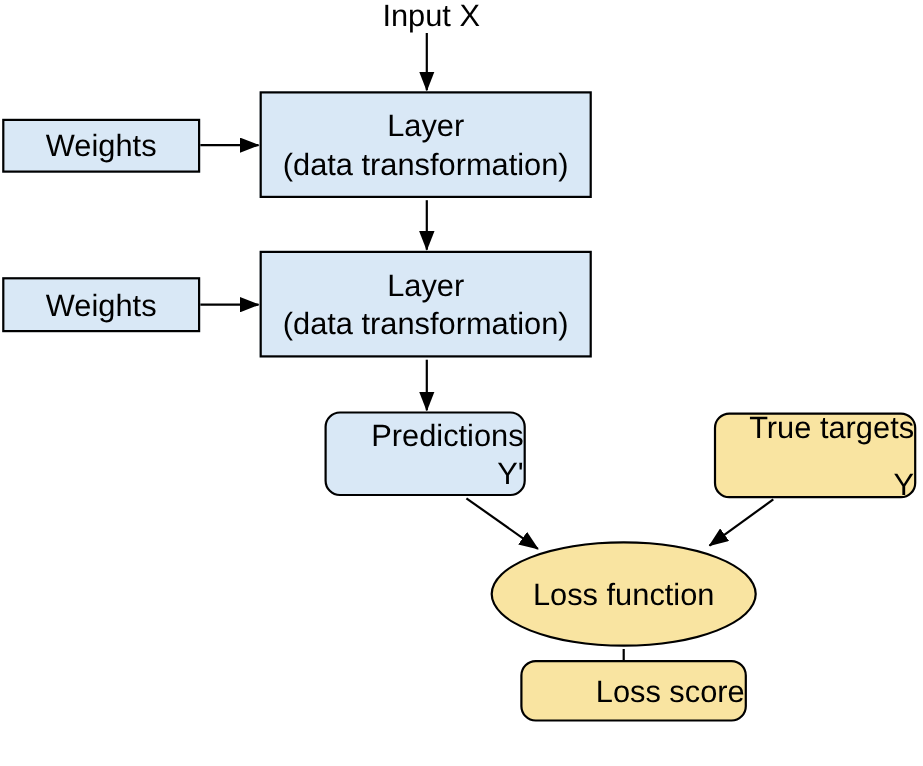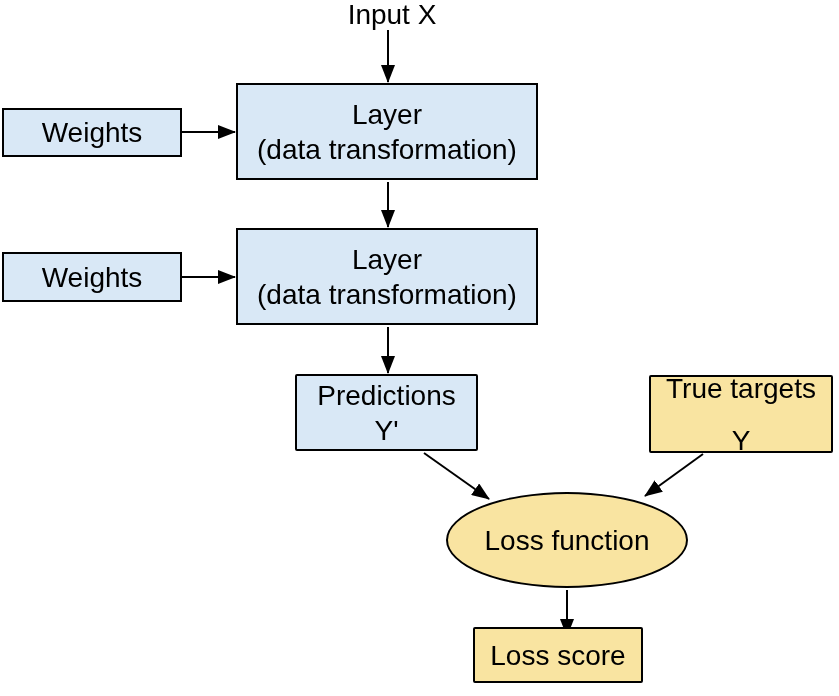--- a/index.html
+++ b/index.html
@@ -36,39 +36,39 @@
     flex-direction: column;
     align-items: center;
     justify-content: center;
     text-align: center;
     font-size: 28px;
     line-height: 35px;
     border: 2px solid var(--stroke, #000000);
   }
   .blue   { background: var(--blue-fill, #d9e8f6); }
   .yellow { background: var(--yellow-fill, #f9e4a1); gap: 17px; }
-  .rounded { border-radius: 2px; }
+  .rounded { border-radius: 14px; align-items: flex-end; }
   .ellipse { border-radius: 50%; }
   .free-label {
     position: absolute;
     z-index: 2;
     font-size: 28px;
     line-height: 28px;
     text-align: center;
   }
   
   #input-label   { left: 292px; top: 1px;   width: 200px; }
   #layer-1       { left: 236px; top: 83px;  width: 302px; height: 97px; }
   #layer-2       { left: 236px; top: 228px; width: 302px; height: 97px; }
   #weights-1     { left: 2px;   top: 108px; width: 180px; height: 49px; }
   #weights-2     { left: 2px;   top: 252px; width: 180px; height: 50px; }
   #predictions   { left: 295px; top: 374px; width: 183px; height: 77px; }
   #true-targets  { left: 649px; top: 375px; width: 184px; height: 78px; }
   #loss-function { left: 446px; top: 492px; width: 242px; height: 96px; }
-  #loss-score    { left: 473px; top: 627px; width: 170px; height: 56px; }
+  #loss-score    { left: 473px; top: 600px; width: 206px; height: 56px; }
 </style>
 </head>
 <body>
 
 <div id="canvas">
 
   <svg id="edges" viewBox="0 0 839 696" xmlns="http://www.w3.org/2000/svg">
     <defs>
       <marker id="arrow" markerUnits="userSpaceOnUse" markerWidth="18" markerHeight="14" refX="17" refY="7" orient="auto">
         <path class="arrowhead-fill" d="M0,0 L18,7 L0,14 Z"></path>

